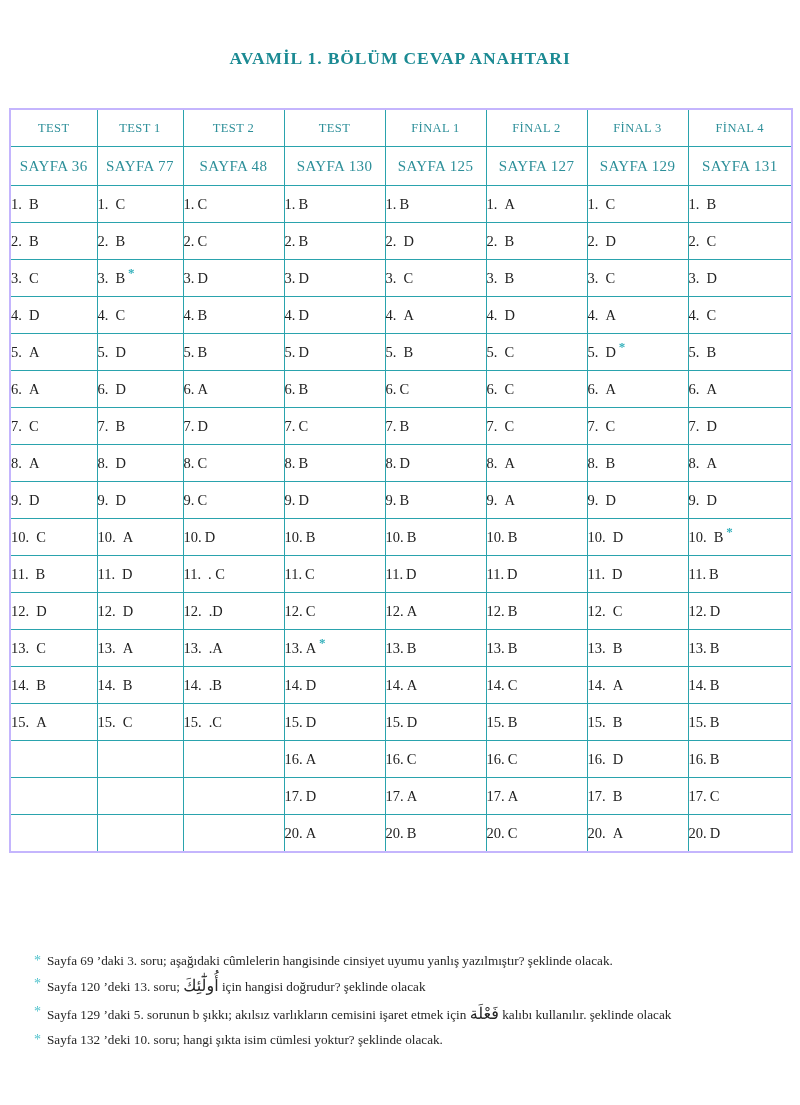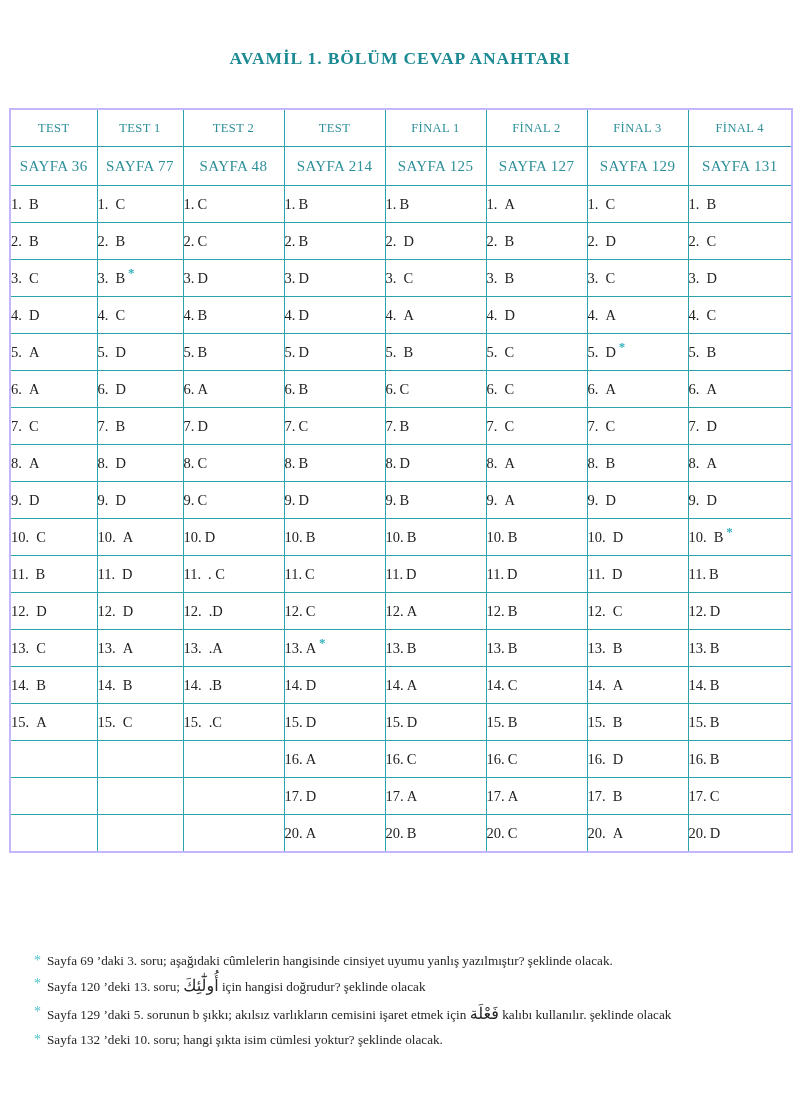--- a/index.html
+++ b/index.html
@@ -160,21 +160,21 @@
             <th>TEST</th>
             <th>FİNAL 1</th>
             <th>FİNAL 2</th>
             <th>FİNAL 3</th>
             <th>FİNAL 4</th>
           </tr>
         <tr id="hdr-row-2">
             <th class="sayfa">SAYFA 36</th>
             <th class="sayfa">SAYFA 77</th>
             <th class="sayfa">SAYFA 48</th>
-            <th class="sayfa">SAYFA 214</th>
+            <th class="sayfa">SAYFA 130</th>
             <th class="sayfa">SAYFA 125</th>
             <th class="sayfa">SAYFA 127</th>
             <th class="sayfa">SAYFA 129</th>
             <th class="sayfa">SAYFA 131</th>
           </tr>
       </thead>
       <tbody id="tbl-body">
           <tr>
             <td><span class="num">1.</span><span class="ans">B</span></td>
             <td><span class="num">1.</span><span class="ans">C</span></td>

